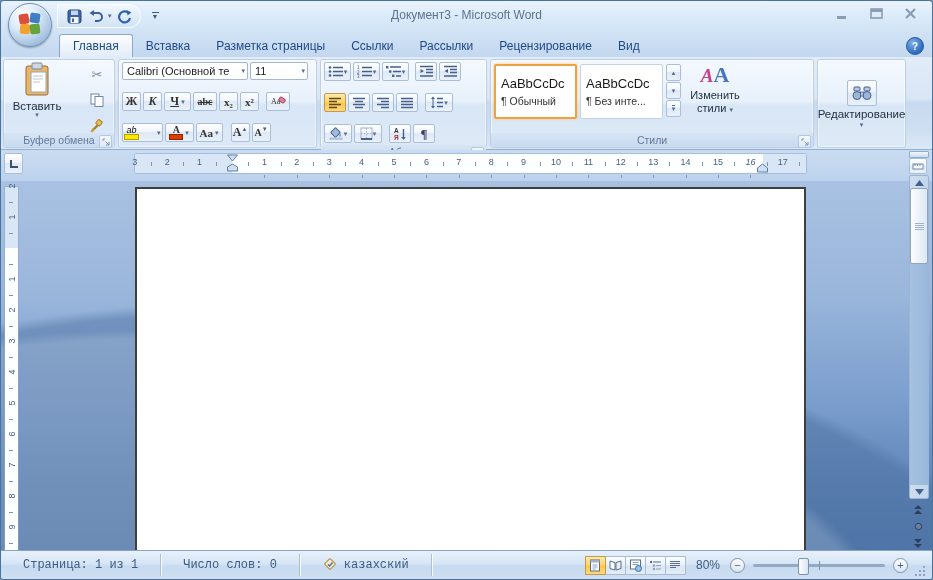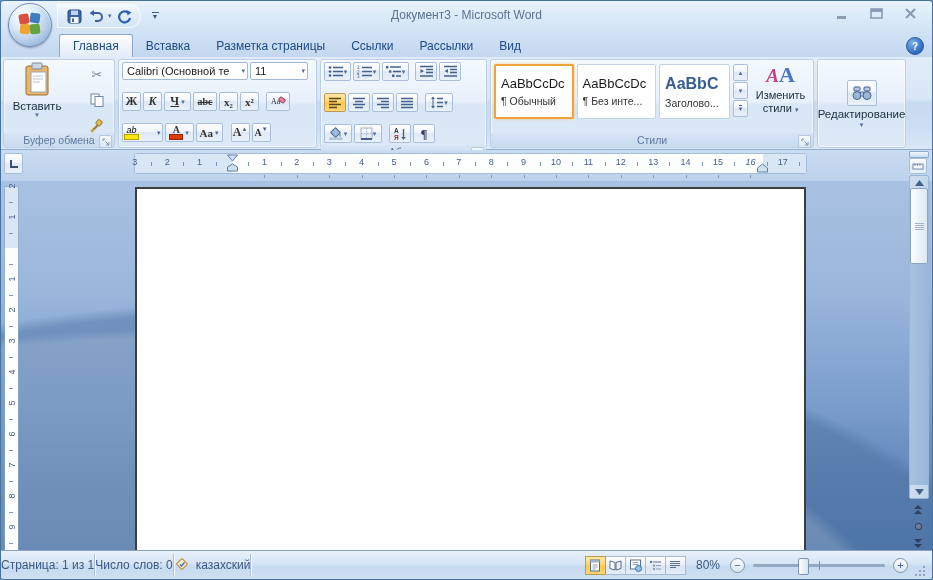--- a/index.html
+++ b/index.html
@@ -119,21 +119,21 @@
   .sb-thumb{position:absolute;left:0px;top:12px;width:16px;height:74px;border:1px solid #8ca6c4;border-radius:2px;
      background:linear-gradient(90deg,#fdfeff,#eef3fa 45%,#dde8f3);display:flex;align-items:center;justify-content:center;cursor:grab;}
   .sb-grip{width:9px;height:7px;background:repeating-linear-gradient(180deg,#9fb4cc 0 1px,transparent 1px 2px);}
   .browse{position:absolute;left:3px;bottom:0;width:18px;height:52px;display:flex;flex-direction:column;
      align-items:center;justify-content:flex-end;gap:4px;padding-bottom:3px;box-sizing:border-box;}
   .browse .bb{width:14px;height:13px;display:flex;align-items:center;justify-content:center;cursor:pointer;}
   
   .statusbar{position:absolute;left:0;right:0;bottom:0;height:28px;display:flex;align-items:stretch;
      background:linear-gradient(180deg,#e8f1fb 0%,#d6e5f5 45%,#c7daf0 55%,#cfdff2 100%);
      border-top:1px solid #88a3c4;font-size:12px;color:#3c5a82;}
-  .sb-item{display:flex;align-items:center;padding:0 0;gap:6px;cursor:pointer;white-space:nowrap;}
+  .sb-item{display:flex;align-items:center;padding:0 22px;gap:6px;cursor:pointer;white-space:nowrap;font-family:Liberation Mono, monospace;}
   .sb-sep{width:1px;margin:3px 0;background:#aebfd6;box-shadow:1px 0 0 rgba(255,255,255,.8);}
   .sb-right{margin-left:auto;display:flex;align-items:center;padding-right:4px;gap:6px;}
   .vb-wrap{display:flex;}
   .vb{width:21px;height:19px;box-sizing:border-box;border:1px solid #a9bcd4;margin-left:-1px;
      display:flex;align-items:center;justify-content:center;cursor:pointer;
      background:linear-gradient(180deg,#fdfeff,#e9f0f8 45%,#dae5f2 55%,#e4edf7);}
   .vb.active{background:linear-gradient(180deg,#ffe9a8,#ffd56e 45%,#fdc84d 55%,#ffd87c);border-color:#c19a52;z-index:2;}
   .zoom-label{font-weight:normal;color:#3c5a82;padding:0 4px;cursor:pointer;}
   .zbtn{width:15px;height:15px;border-radius:50%;border:1px solid #7d93ad;box-sizing:border-box;
      background:linear-gradient(180deg,#fdfeff,#d9e5f1);color:#44618a;font-size:11px;line-height:12px;
@@ -214,20 +214,21 @@
             </svg>
         </span>
       </div>
     </div>
     <div class="tabs">
       <div class="tab active">Главная</div>
       <div class="tab">Вставка</div>
       <div class="tab">Разметка страницы</div>
       <div class="tab">Ссылки</div>
       <div class="tab">Рассылки</div>
+      <div class="tab">Рецензирование</div>
       <div class="tab">Вид</div>
     </div>
     <div class="help-btn">?</div>
   </div>
 
   <div class="ribbon">
 
     <div class="group" style="width:112px;">
       <div class="g-body">
         <div class="paste-btn">
@@ -444,24 +445,20 @@
 
     <div class="group" style="width:324px;">
       <div class="g-body" style="display:flex;gap:3px;align-items:flex-start;padding-top:4px;">
         <div class="style-card selected">
           <span class="style-prev">AaBbCcDc</span>
           <span class="style-name">¶ Обычный</span>
         </div>
         <div class="style-card">
           <span class="style-prev">AaBbCcDc</span>
           <span class="style-name">¶ Без инте...</span>
-        </div>
-        <div class="style-card" style="width:74px;">
-          <span class="style-prev h1">AaBbC</span>
-          <span class="style-name">Заголово...</span>
         </div>
         <div class="style-scroll">
           <span class="sbtn">
               <span class="arr">▴</span>
             </span>
           <span class="sbtn">
               <span class="arr">▾</span>
             </span>
           <span class="sbtn">
               <span class="arr" style="border-top:1px solid #4f6b96;">▾</span>

